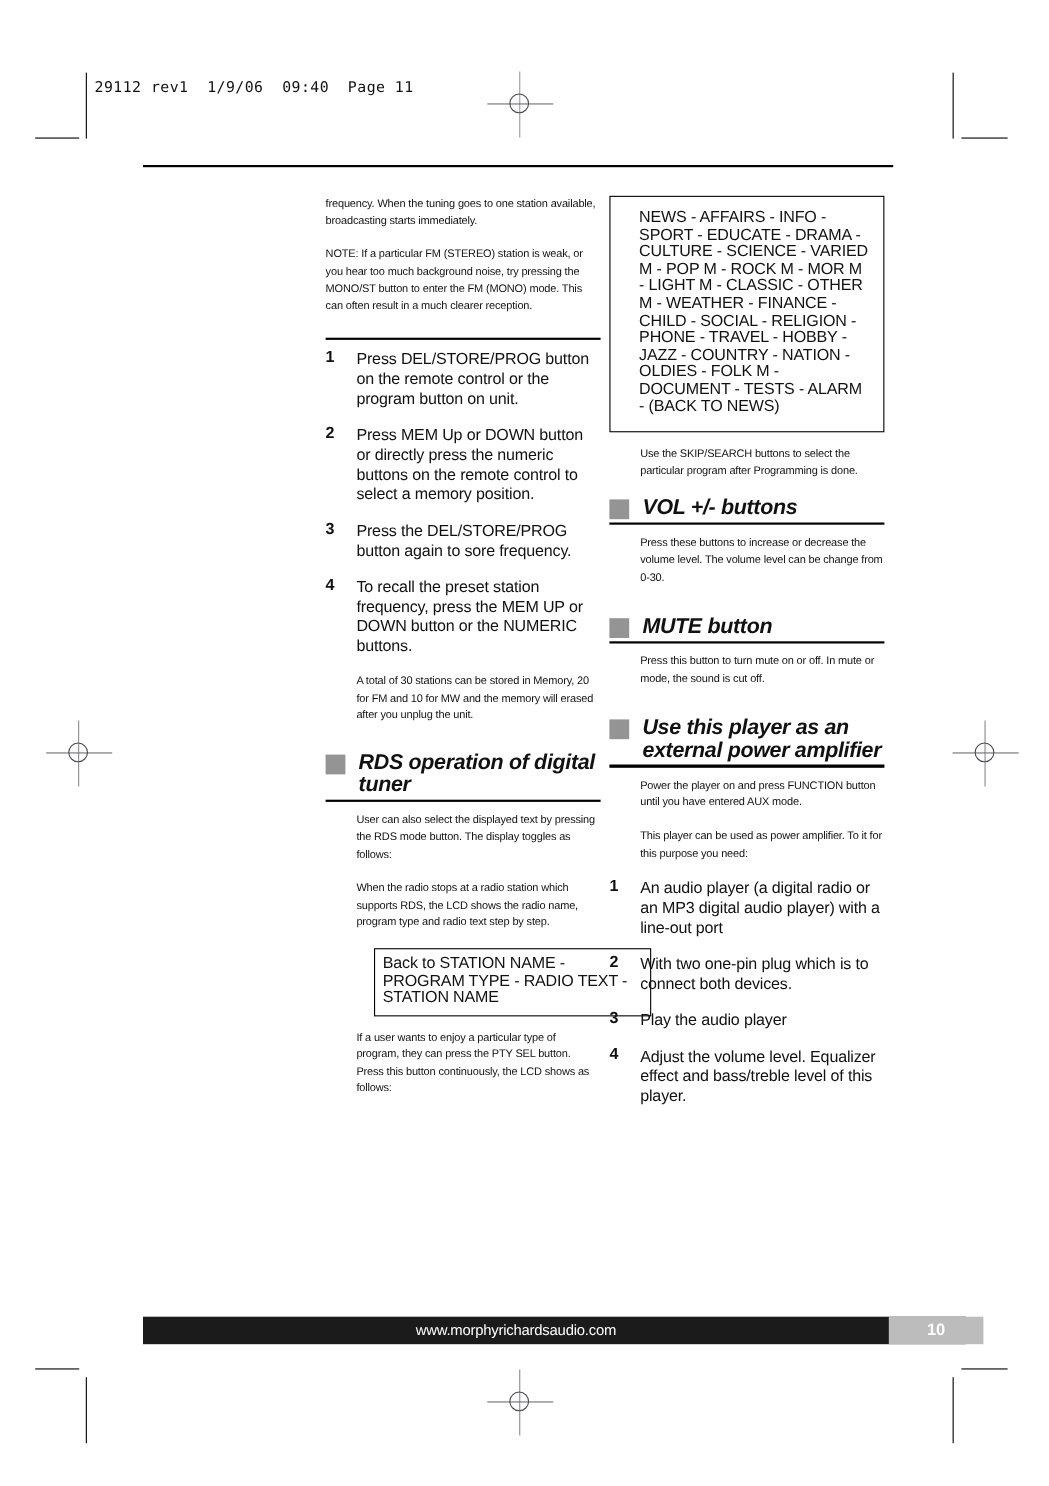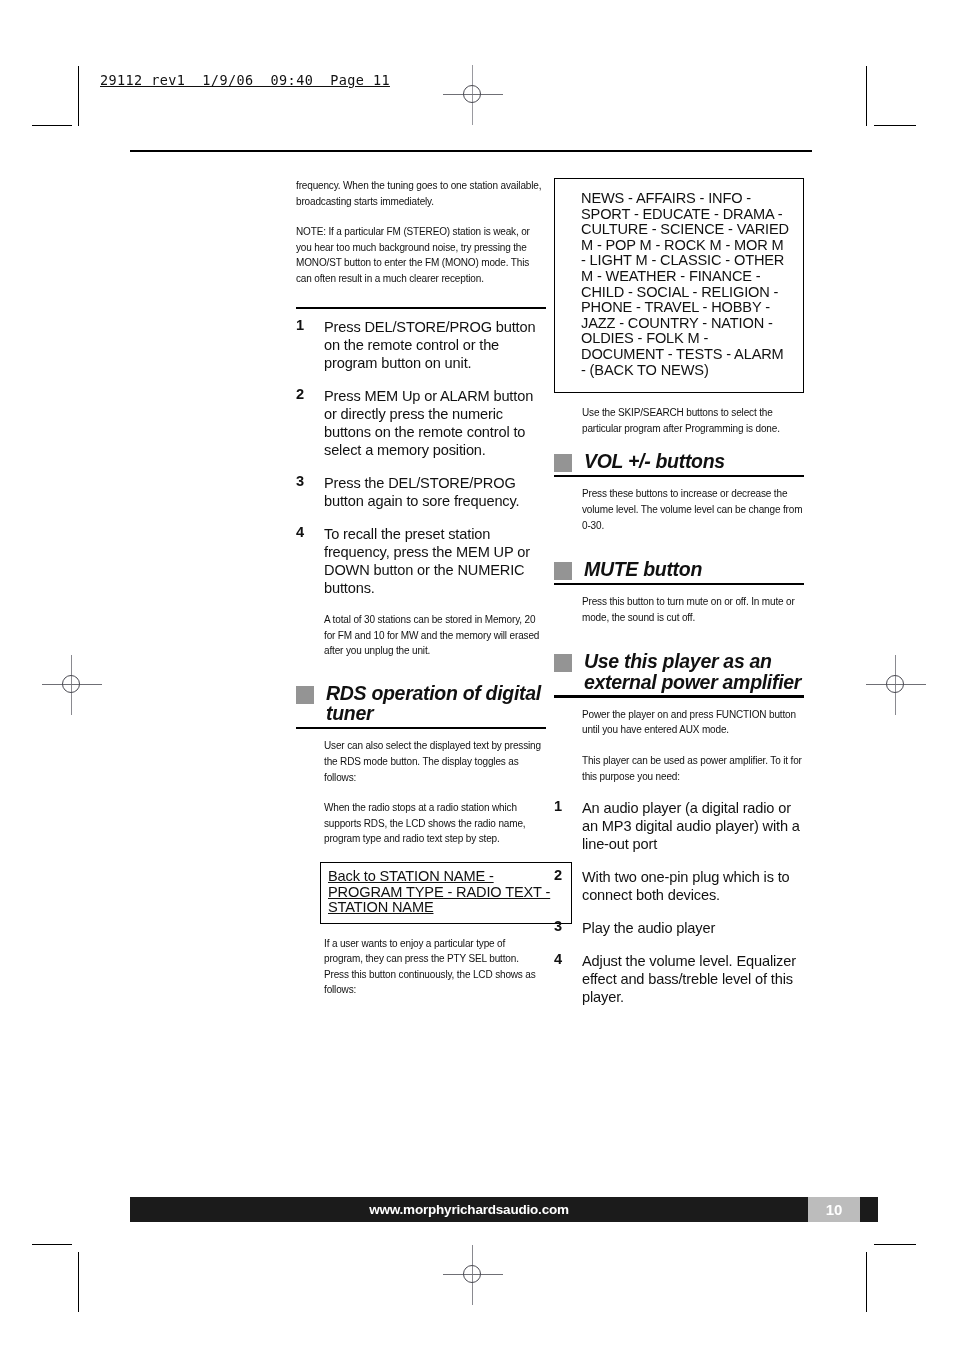--- a/index.html
+++ b/index.html
@@ -47,28 +47,27 @@
     position: absolute;
     left: 29px; top: 0;
     width: 1px; height: 60px;
     background: #9a9aa0;
   }
   .regmark.tall .v { height: 60px; background:#8a8a90; }
 
   
   .slug {
     position: absolute;
-    left: 100px;
+    left: 86px;
     top: 72px;
     font-family: "DejaVu Sans Mono", monospace;
     font-size: 13.5px;
     letter-spacing: 0.4px;
     color: #111;
     white-space: pre;
-    text-decoration: underline;
   }
 
   
   .page {
     position: absolute;
     left: 130px;
     top: 150px;
     width: 684px;
   }
   .top-rule {
@@ -186,27 +185,27 @@
     background: #1b1b1b;
   }
   .footer .url {
     position: absolute;
     left: 0; top: 0;
     width: 678px; height: 25px;
     line-height: 25px;
     text-align: center;
     color: #ffffff;
     font-size: 13.5px;
-    font-weight: bold;
+    font-weight: normal;
     letter-spacing: -0.2px;
   }
   .footer .pagebox {
     position: absolute;
     left: 678px; top: 0;
-    width: 52px; height: 25px;
+    width: 86px; height: 25px;
     background: #bcbcbc;
     color: #ffffff;
     font-size: 15px;
     font-weight: bold;
     line-height: 25px;
     text-align: center;
   }
 </style>
 </head>
 <body>
@@ -258,21 +257,21 @@
       <div class="sec">
         <div class="sec-rule"></div>
 
         <div class="steps">
           <div class="step">
             <span class="num">1</span>
             <span class="txt">Press DEL/STORE/PROG button on the remote control or the program button on unit.</span>
           </div>
           <div class="step">
             <span class="num">2</span>
-            <span class="txt">Press MEM Up or ALARM button or directly press the numeric buttons on the remote control to select a memory position.</span>
+            <span class="txt">Press MEM Up or DOWN button or directly press the numeric buttons on the remote control to select a memory position.</span>
           </div>
           <div class="step">
             <span class="num">3</span>
             <span class="txt">Press the DEL/STORE/PROG button again to sore frequency.</span>
           </div>
           <div class="step">
             <span class="num">4</span>
             <span class="txt">To recall the preset station frequency, press the MEM UP or DOWN button or the NUMERIC buttons.</span>
           </div>
         </div>
@@ -283,21 +282,21 @@
       <div class="sec" style="margin-top:24px;">
         <div class="sec-head">
           <span class="bullet"></span>
           <h2>RDS operation of digital tuner</h2>
         </div>
         <div class="sec-rule"></div>
 
         <p class="body indent">User can also select the displayed text by pressing the RDS mode button. The display toggles as follows:</p>
         <p class="body indent">When the radio stops at a radio station which supports RDS, the LCD shows the radio name, program type and radio text step by step.</p>
 
-        <div class="callout left-box" style="margin-left:24px;text-decoration:underline;">Back to STATION NAME - PROGRAM TYPE - RADIO TEXT - STATION NAME</div>
+        <div class="callout left-box" style="margin-left:44px;">Back to STATION NAME - PROGRAM TYPE - RADIO TEXT - STATION NAME</div>
 
         <p class="body indent">If a user wants to enjoy a particular type of program, they can press the PTY SEL button. Press this button continuously, the LCD shows as follows:</p>
       </div>
 
     </div>
 
     <div class="col col-right">
 
       <div class="callout right-box">NEWS - AFFAIRS - INFO - SPORT - EDUCATE - DRAMA - CULTURE - SCIENCE - VARIED M - POP M - ROCK M - MOR M - LIGHT M - CLASSIC - OTHER M - WEATHER - FINANCE - CHILD - SOCIAL - RELIGION - PHONE - TRAVEL - HOBBY - JAZZ - COUNTRY - NATION - OLDIES - FOLK M - DOCUMENT - TESTS - ALARM - (BACK TO NEWS)</div>
 

